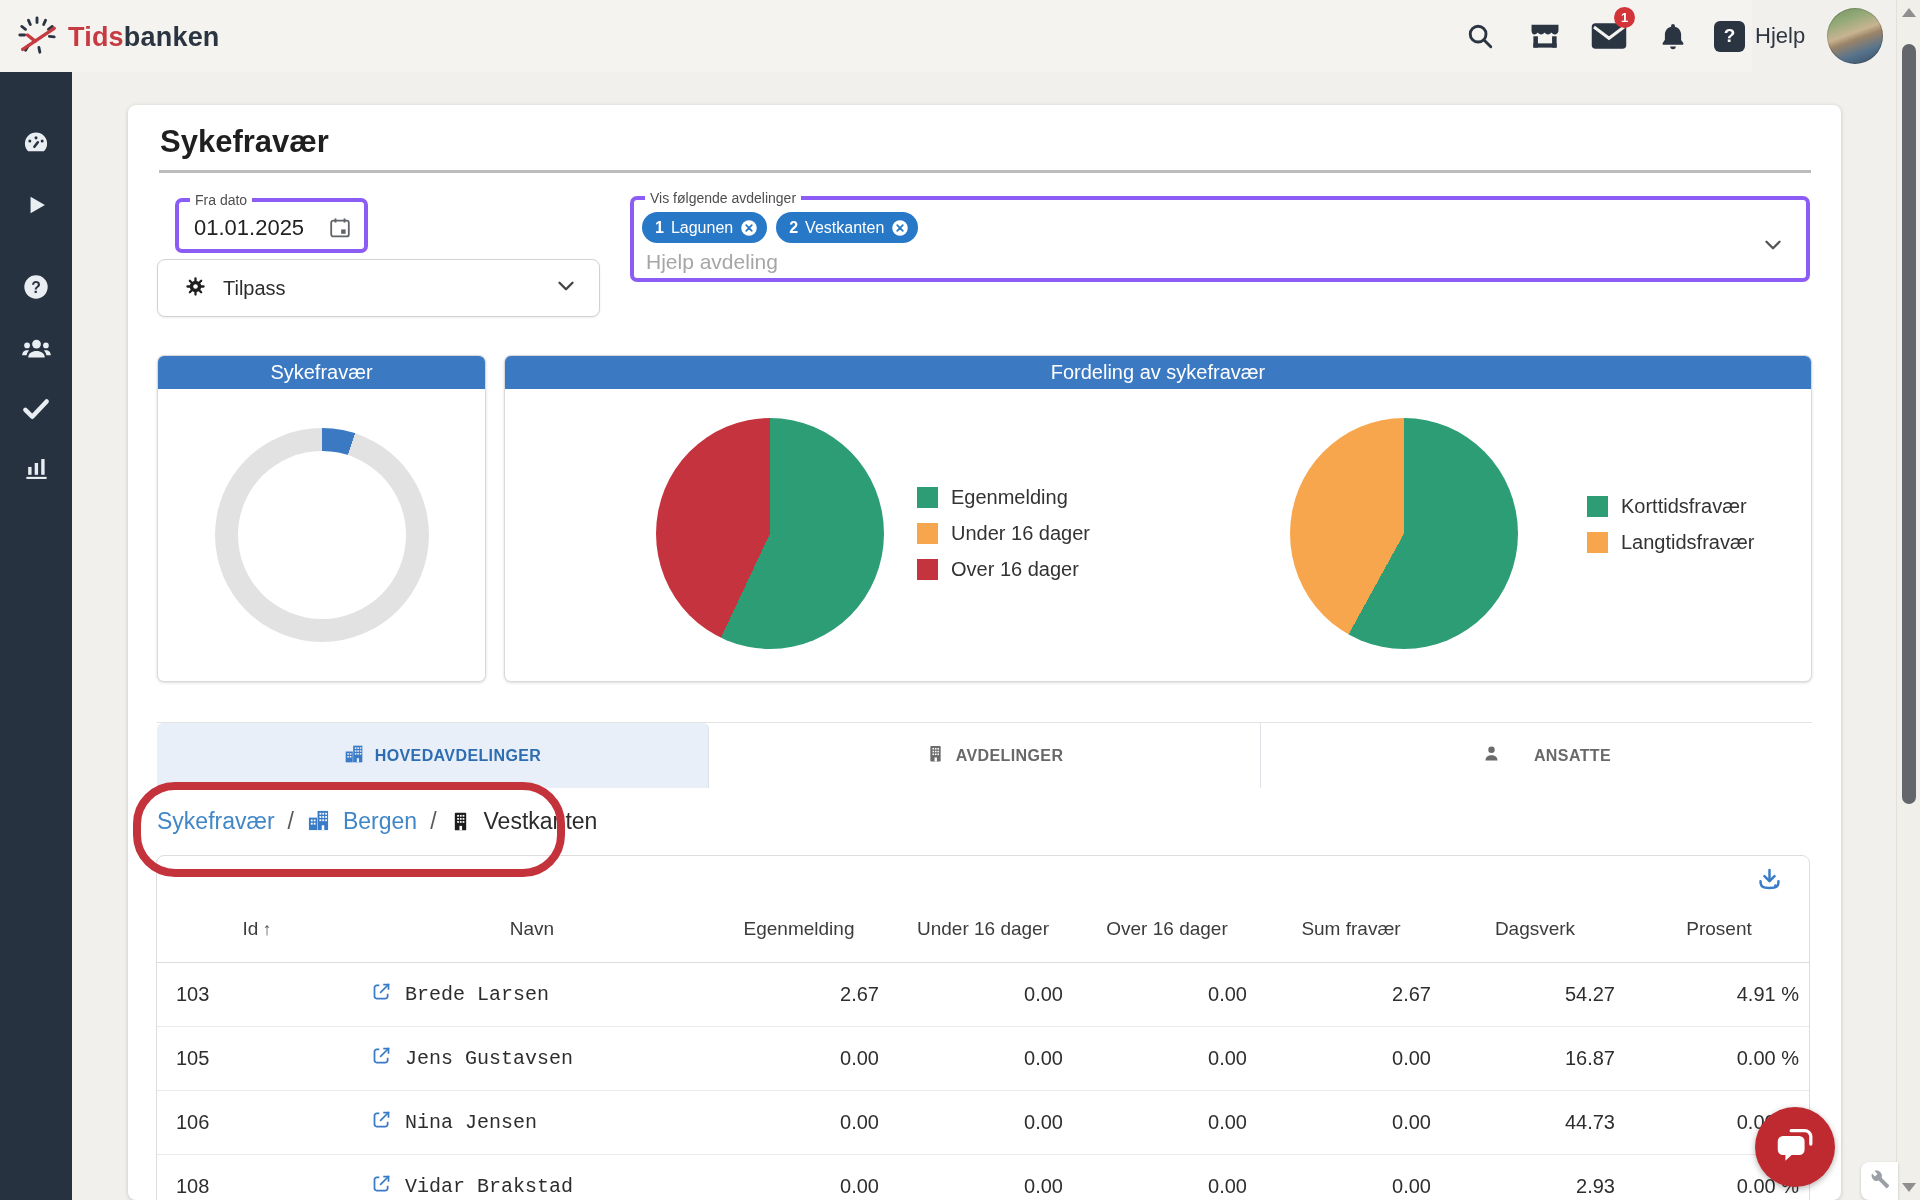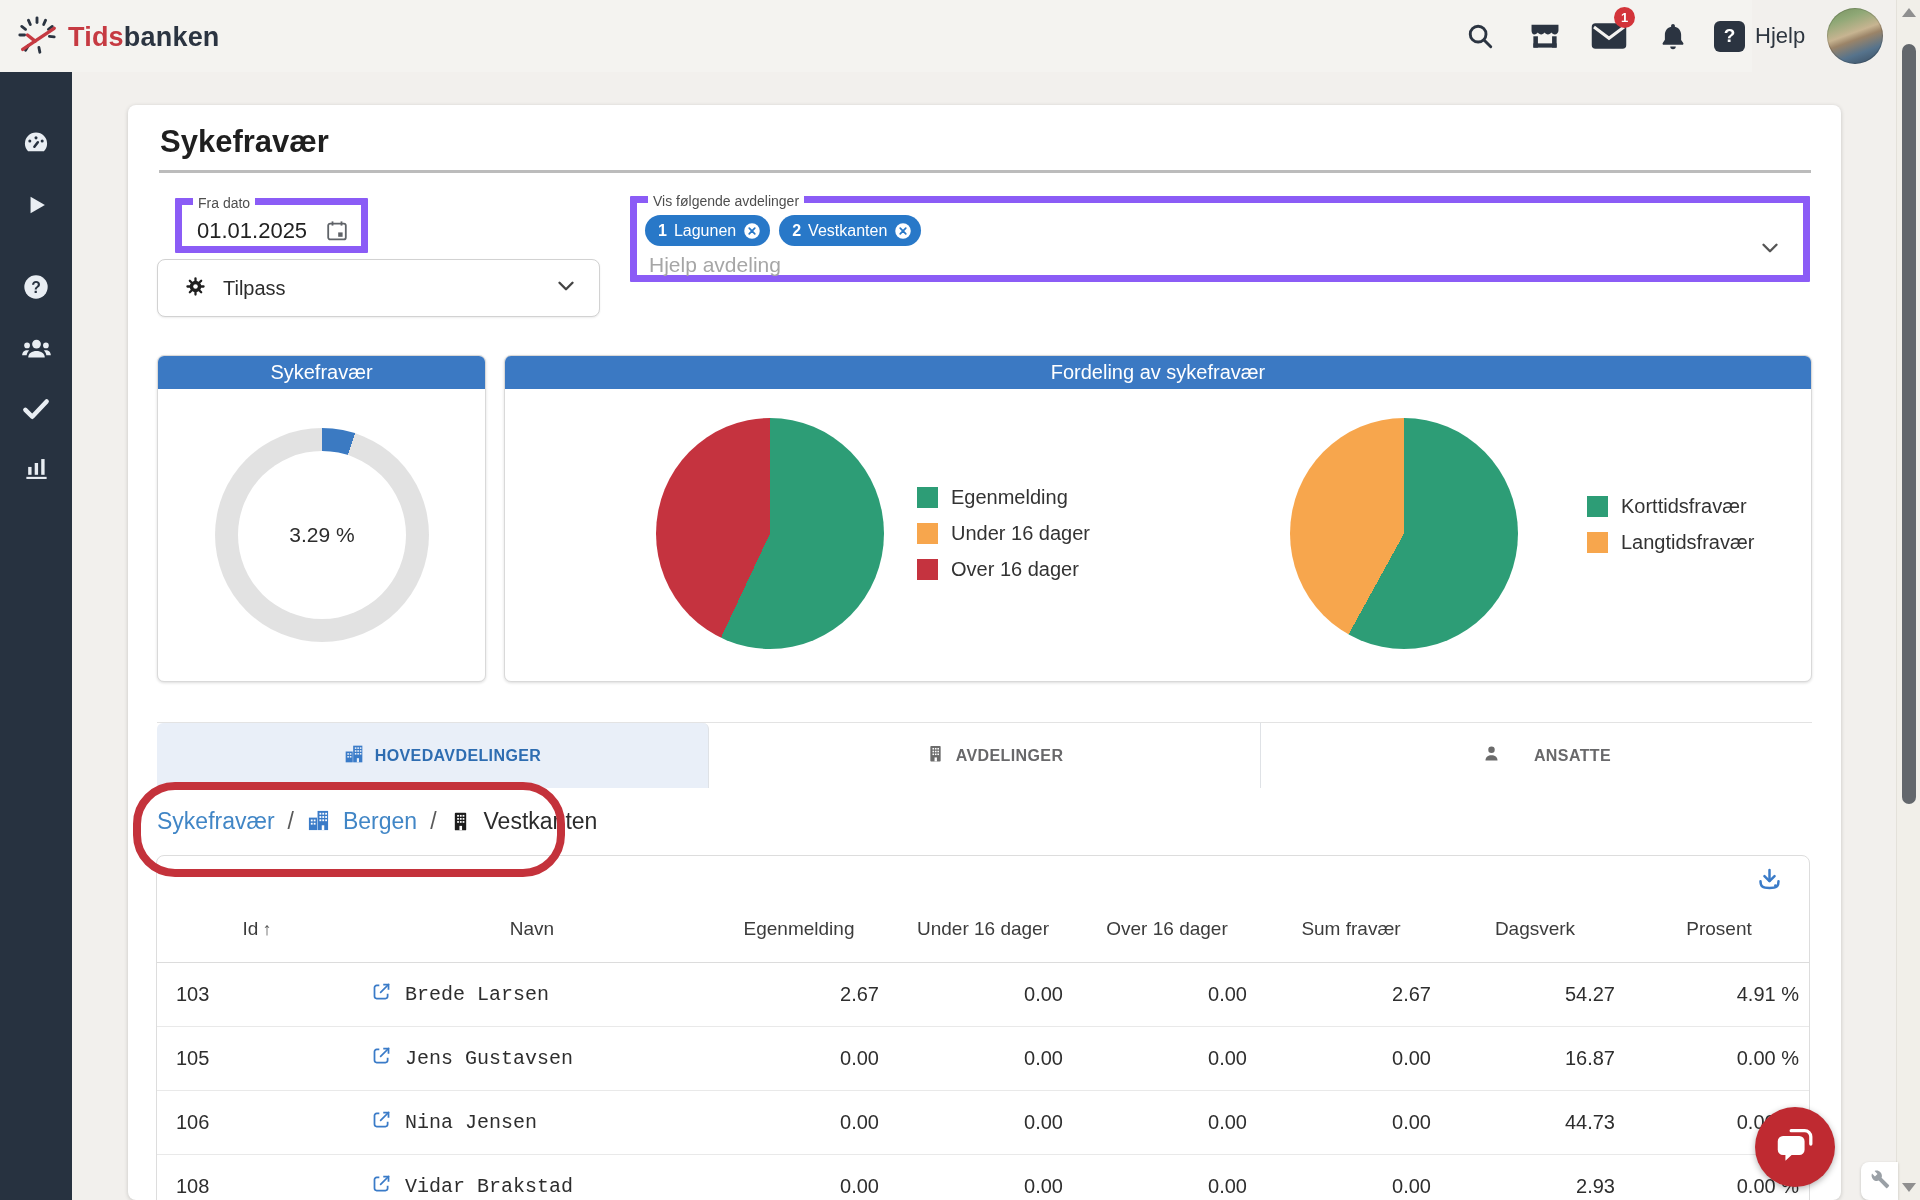--- a/index.html
+++ b/index.html
@@ -35,21 +35,21 @@
   #sb-up { position:absolute; left:5px; top:8px; width:0; height:0; border-left:7px solid transparent; border-right:7px solid transparent; border-bottom:9px solid #8f8f8f; cursor:pointer; }
   #sb-down { position:absolute; left:5px; bottom:8px; width:0; height:0; border-left:7px solid transparent; border-right:7px solid transparent; border-top:9px solid #8f8f8f; cursor:pointer; }
   #sb-thumb { position:absolute; left:5px; top:44px; width:14px; height:760px; border-radius:7px; background:#63676c; cursor:pointer; }
 
   
   #main-card { position:absolute; left:128px; top:105px; width:1713px; height:1095px; background:#fff; border-radius:8px; box-shadow:0 1px 4px rgba(0,0,0,.18); }
   #page-title { position:absolute; left:160px; top:124px; font-size:31px; font-weight:700; color:#1f1f1f; }
   #title-divider { position:absolute; left:159px; top:170px; width:1652px; height:3px; background:#bcbcbc; }
 
   
-  .field { position:absolute; background:#fff; border:7px solid #8b5cf6; border-radius:1px; cursor:pointer;text-decoration:underline; }
+  .field { position:absolute; background:#fff; border:4px solid #8b5cf6; border-radius:7px; cursor:pointer;text-decoration:underline; }
   .field-label { position:absolute; top:-10px; left:11px; background:#fff; padding:0 5px; font-size:14px; color:#4e4e4e; }
   .field-value { position:absolute; left:15px; top:13px; font-size:22px; color:#222; }
   .field-cal { position:absolute; right:12px; top:14px; }
   #from-field { left:175px; top:198px; width:193px; height:55px; }
   #to-field { left:405px; top:198px; width:193px; height:55px; }
   #dept-field { left:630px; top:196px; width:1180px; height:86px; }
   #chip-row { position:absolute; left:8px; top:12px; display:flex; gap:9px; }
   .chip { display:flex; align-items:center; gap:7px; height:31px; padding:0 9px 0 13px; background:#2878c8; border-radius:999px; color:#fff; font-size:16px; cursor:pointer; }
   .chip b { font-weight:700; }
   .chip-x { display:flex; cursor:pointer; }
@@ -286,21 +286,20 @@
     <span id="tilpass-chevron">
       <svg width="26" height="26" viewBox="0 0 24 24" fill="none" stroke="#444" stroke-width="2.2" stroke-linecap="round" stroke-linejoin="round">
           <polyline points="6,9 12,15 18,9"></polyline>
         </svg>
     </span>
   </div>
 
   <div class="panel" id="gauge-card">
     <div class="panel-head">Sykefravær</div>
     <div id="donut" style="background: conic-gradient(rgb(59, 122, 194) 0%, rgb(59, 122, 194) 5%, rgb(226, 226, 226) 5%, rgb(226, 226, 226) 100%);"></div>
-    <div id="donut-label">3.29 %</div>
   </div>
 
   <div class="panel" id="dist-card">
     <div class="panel-head">Fordeling av sykefravær</div>
     <div class="pie" id="pie1" style="background: conic-gradient(rgb(45, 157, 118) 0%, rgb(45, 157, 118) 57%, rgb(197, 51, 63) 57%, rgb(197, 51, 63) 100%);"></div>
     <div class="legend" id="legend1">
       <div class="legend-item">
         <span class="legend-swatch" style="background: rgb(45, 157, 118);"></span>
         <span class="legend-label">Egenmelding</span>
       </div>

